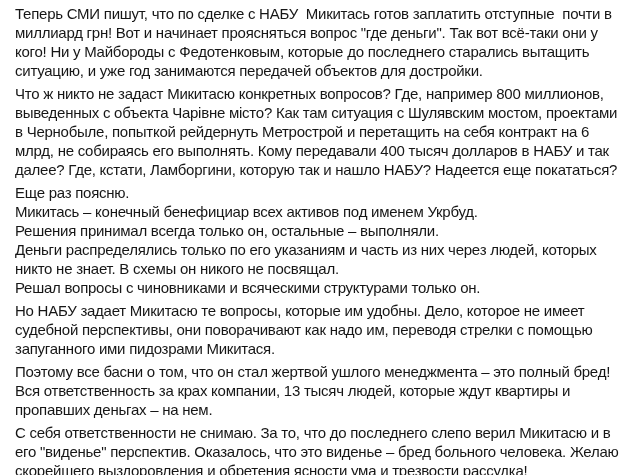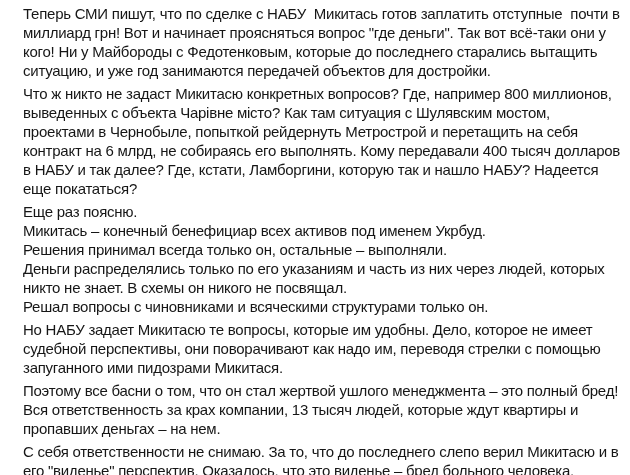--- a/index.html
+++ b/index.html
@@ -16,21 +16,21 @@
     box-sizing: border-box;
     width: 630px;
     padding: 4px 6px 4px 7px;
     font-family: "Liberation Sans", "DejaVu Sans", sans-serif;
     font-size: 15px;
     line-height: 19px;
     letter-spacing: -0.25px;
     color: #161616;
   }
   .post-text p {
-    margin: 0 0 4px 16px;
+    margin: 0 0 4px 8px;
     white-space: pre-wrap;       
     overflow-wrap: break-word;
   }
   .post-text p:last-child {
     margin-bottom: 0;
   }
 </style>
 </head>
 <body style="background: rgb(255, 255, 255);">
 

